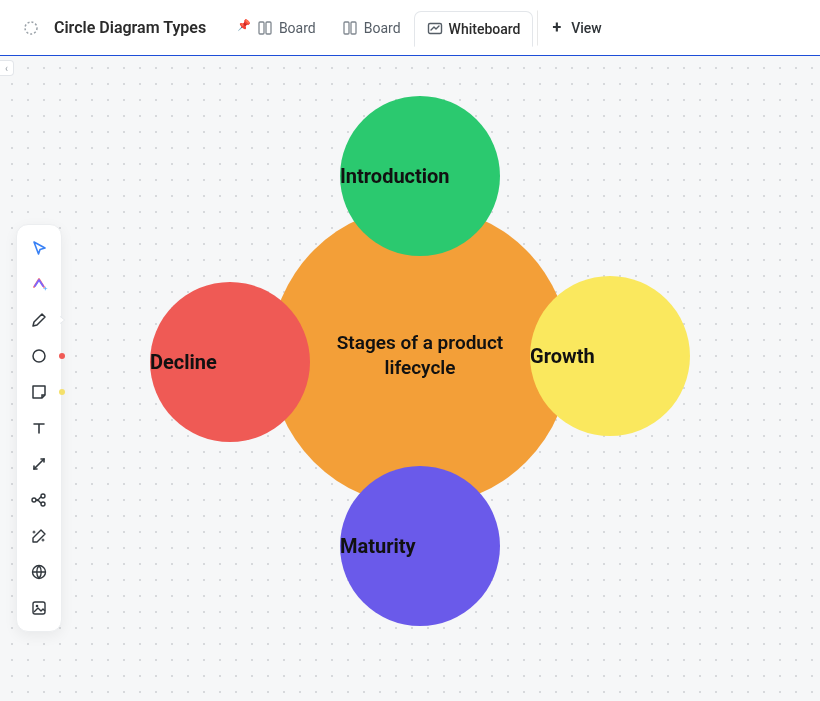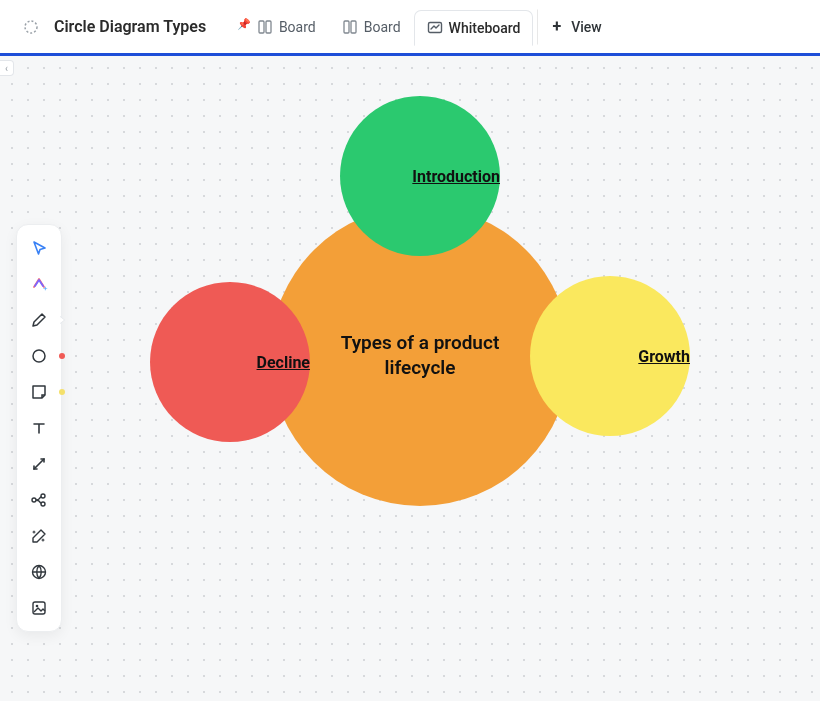--- a/index.html
+++ b/index.html
@@ -11,21 +11,21 @@
     background: #fff;
     width: 820px;
     height: 701px;
     overflow: hidden;
   }
   .top-bar {
     height: 56px;
     display: flex;
     align-items: center;
     padding: 0 18px;
-    border-bottom: 3px solid #1d4ed8;
+    border-bottom: 1px solid #1d4ed8;
     gap: 0;
     background: #fff;
   }
   .page-icon {
     width: 26px; height: 26px;
     border-radius: 6px;
     display: flex; align-items: center; justify-content: center;
     color: #7a7a7a;
   }
   .page-title {
@@ -151,22 +151,22 @@
     left: 120px; top: 120px;
     display:flex; align-items:center; justify-content:center;
     text-align:center;
     font-size:19px; font-weight:600; color:#111;
     padding: 40px;
     line-height:1.3;
   }
   .smallc {
     position:absolute;
     width: 160px; height:160px; border-radius:50%;
-    display:flex; align-items:center; justify-content:flex-end;
-    font-size:16px; font-weight:700; color:#111;text-decoration:underline;
+    display:flex; align-items:center; justify-content:flex-start;
+    font-size:20px; font-weight:700; color:#111;
   }
   .c-top   { background:#2bc96f; left:190px; top:10px; }
   .c-right { background:#fae85e; left:380px; top:190px; }
   .c-left  { background:#ef5a55; left:0;     top:196px; }
   .c-bot   { background:#6a5aea; left:190px; top:380px; }
 </style>
 </head>
 <body>
 
 <div class="top-bar">
@@ -286,26 +286,29 @@
       <svg width="18" height="18" viewBox="0 0 18 18">
           <rect x="3" y="3" width="12" height="12" rx="2" fill="none" stroke="currentColor" stroke-width="1.4"></rect>
           <circle cx="7" cy="7" r="1.3" fill="currentColor"></circle>
           <path d="M4 13 L8 9 L11 12 L13 10 L15 12" fill="none" stroke="currentColor" stroke-width="1.4" stroke-linejoin="round"></path>
         </svg>
     </div>
   </div>
 
   <div class="diagram">
     <div class="bigcircle">
-      <span>Types of a product lifecycle</span>
+      <span>Stages of a product lifecycle</span>
     </div>
     <div class="smallc c-top">
       <span>Introduction</span>
     </div>
     <div class="smallc c-right">
       <span>Growth</span>
     </div>
+    <div class="smallc c-bot">
+      <span>Maturity</span>
+    </div>
     <div class="smallc c-left">
       <span>Decline</span>
     </div>
   </div>
 
 </div>
 
 </body></html>

